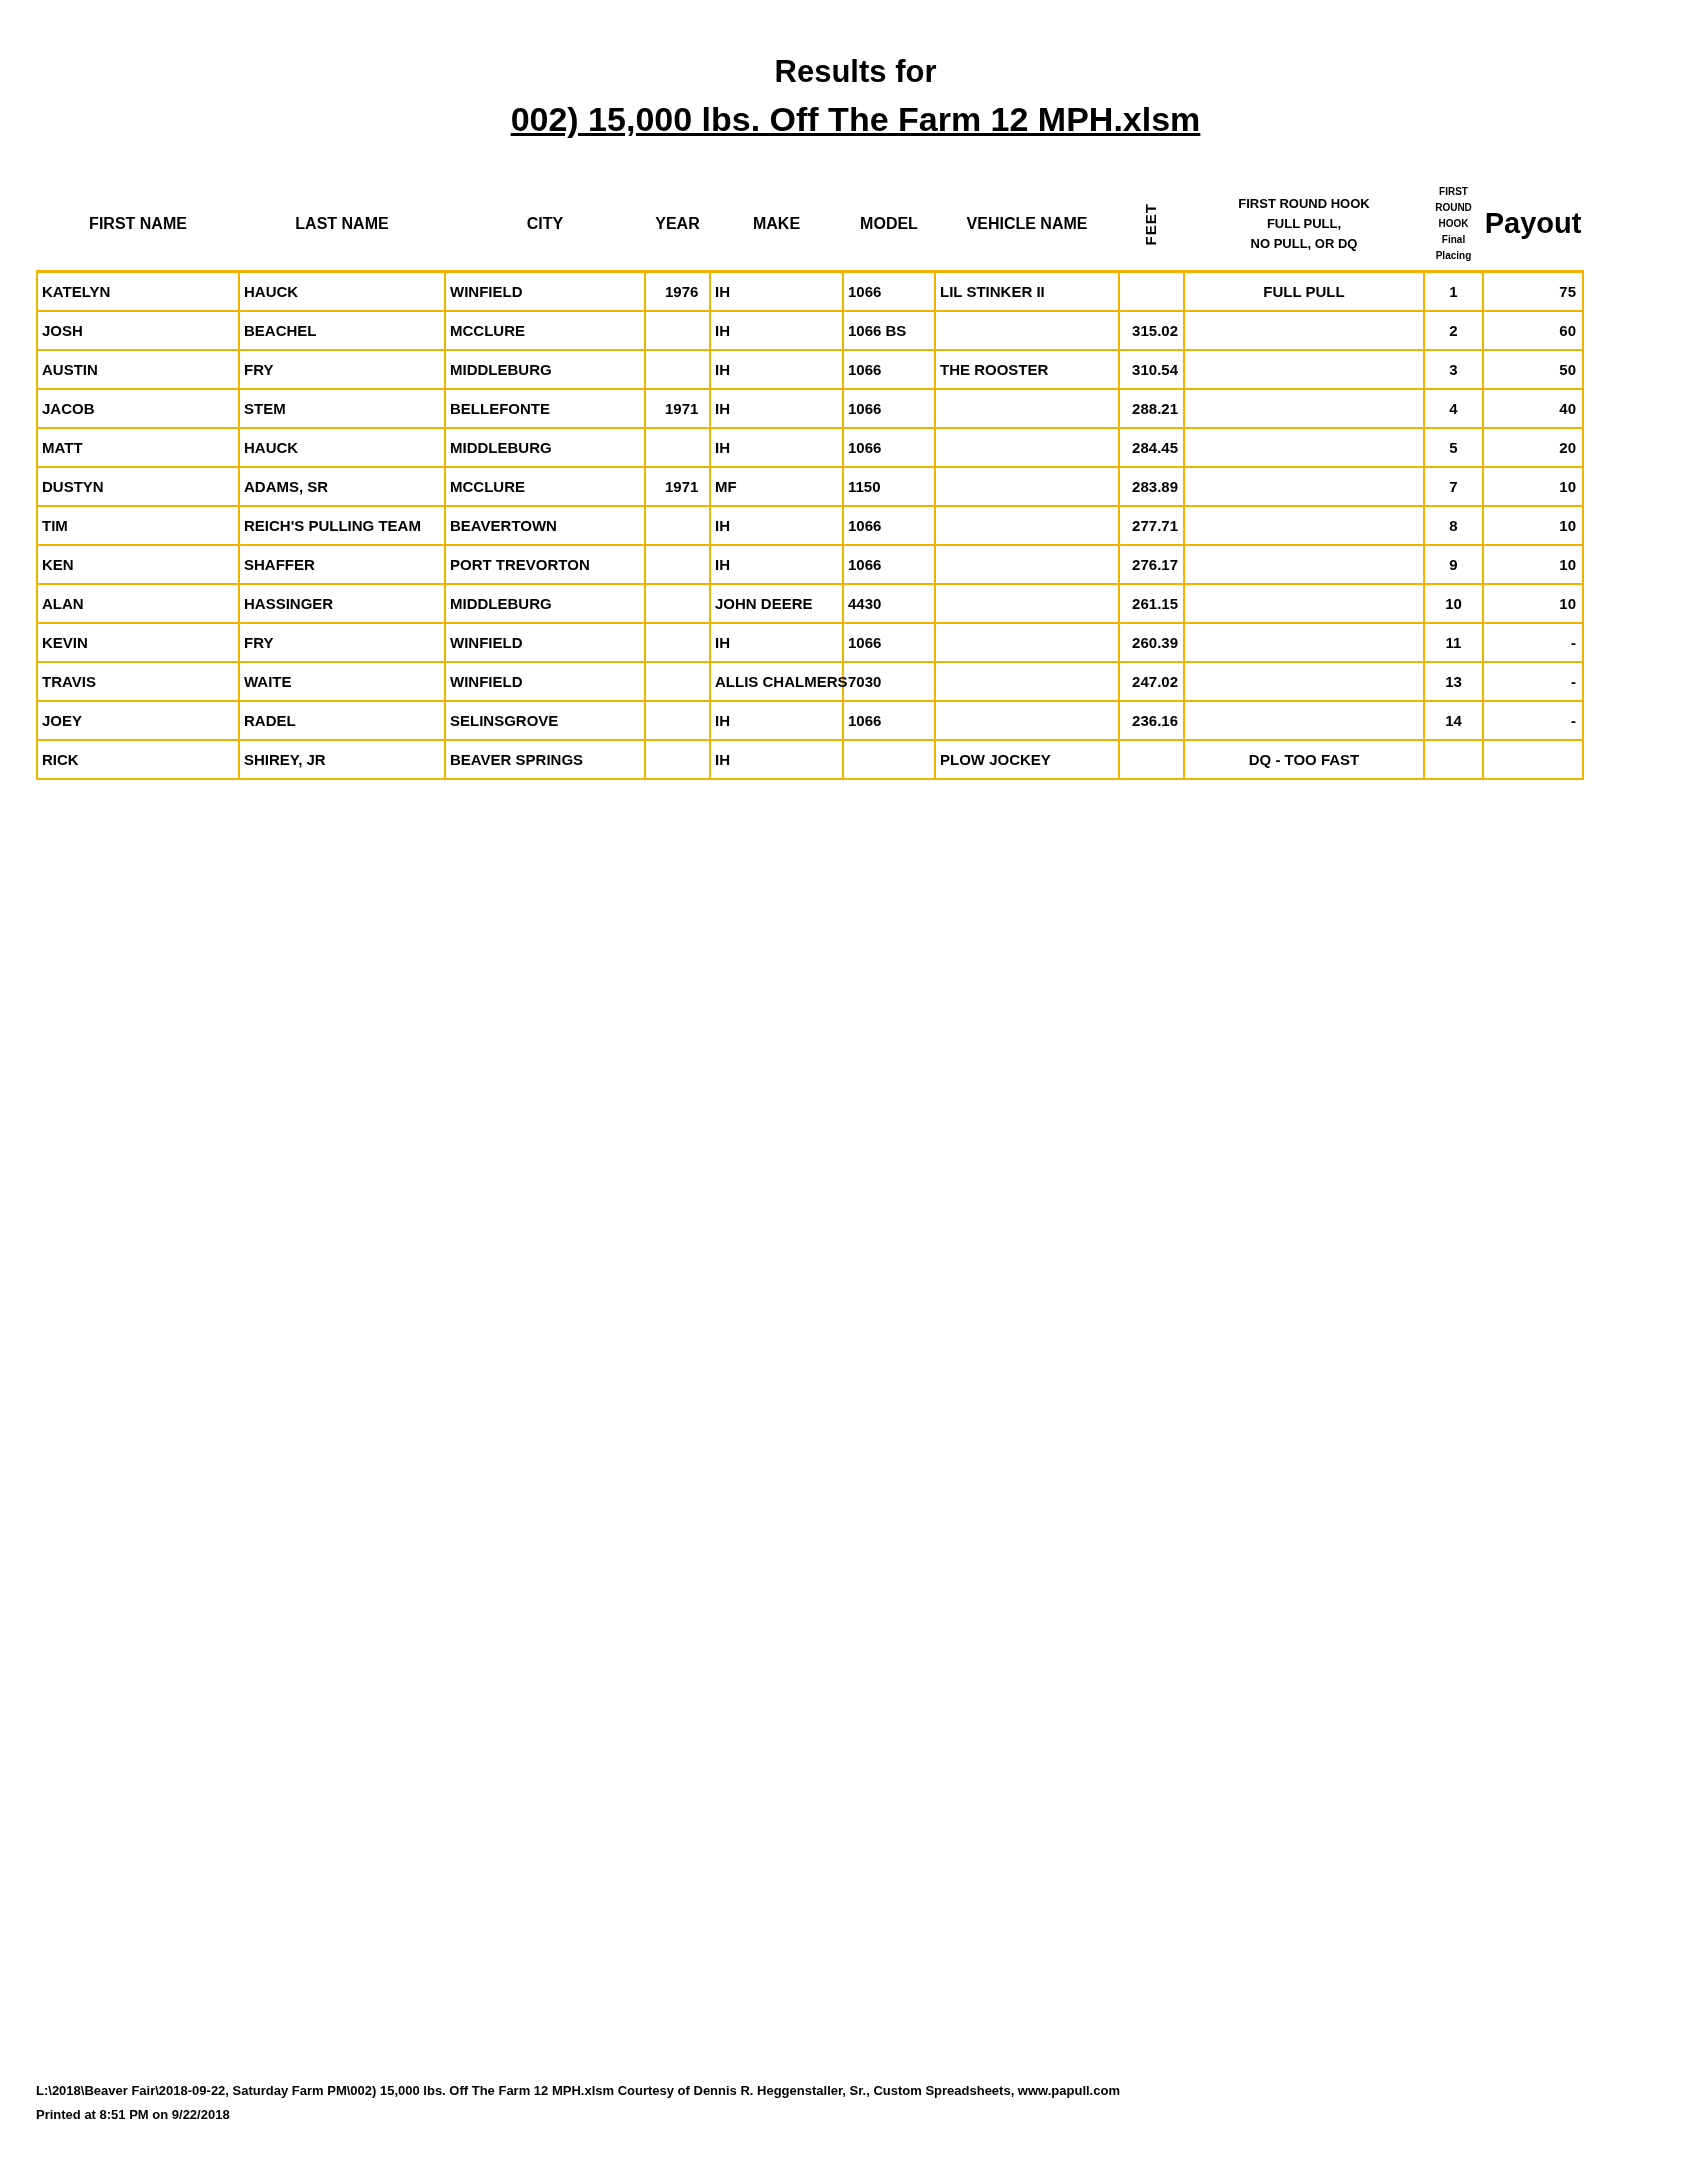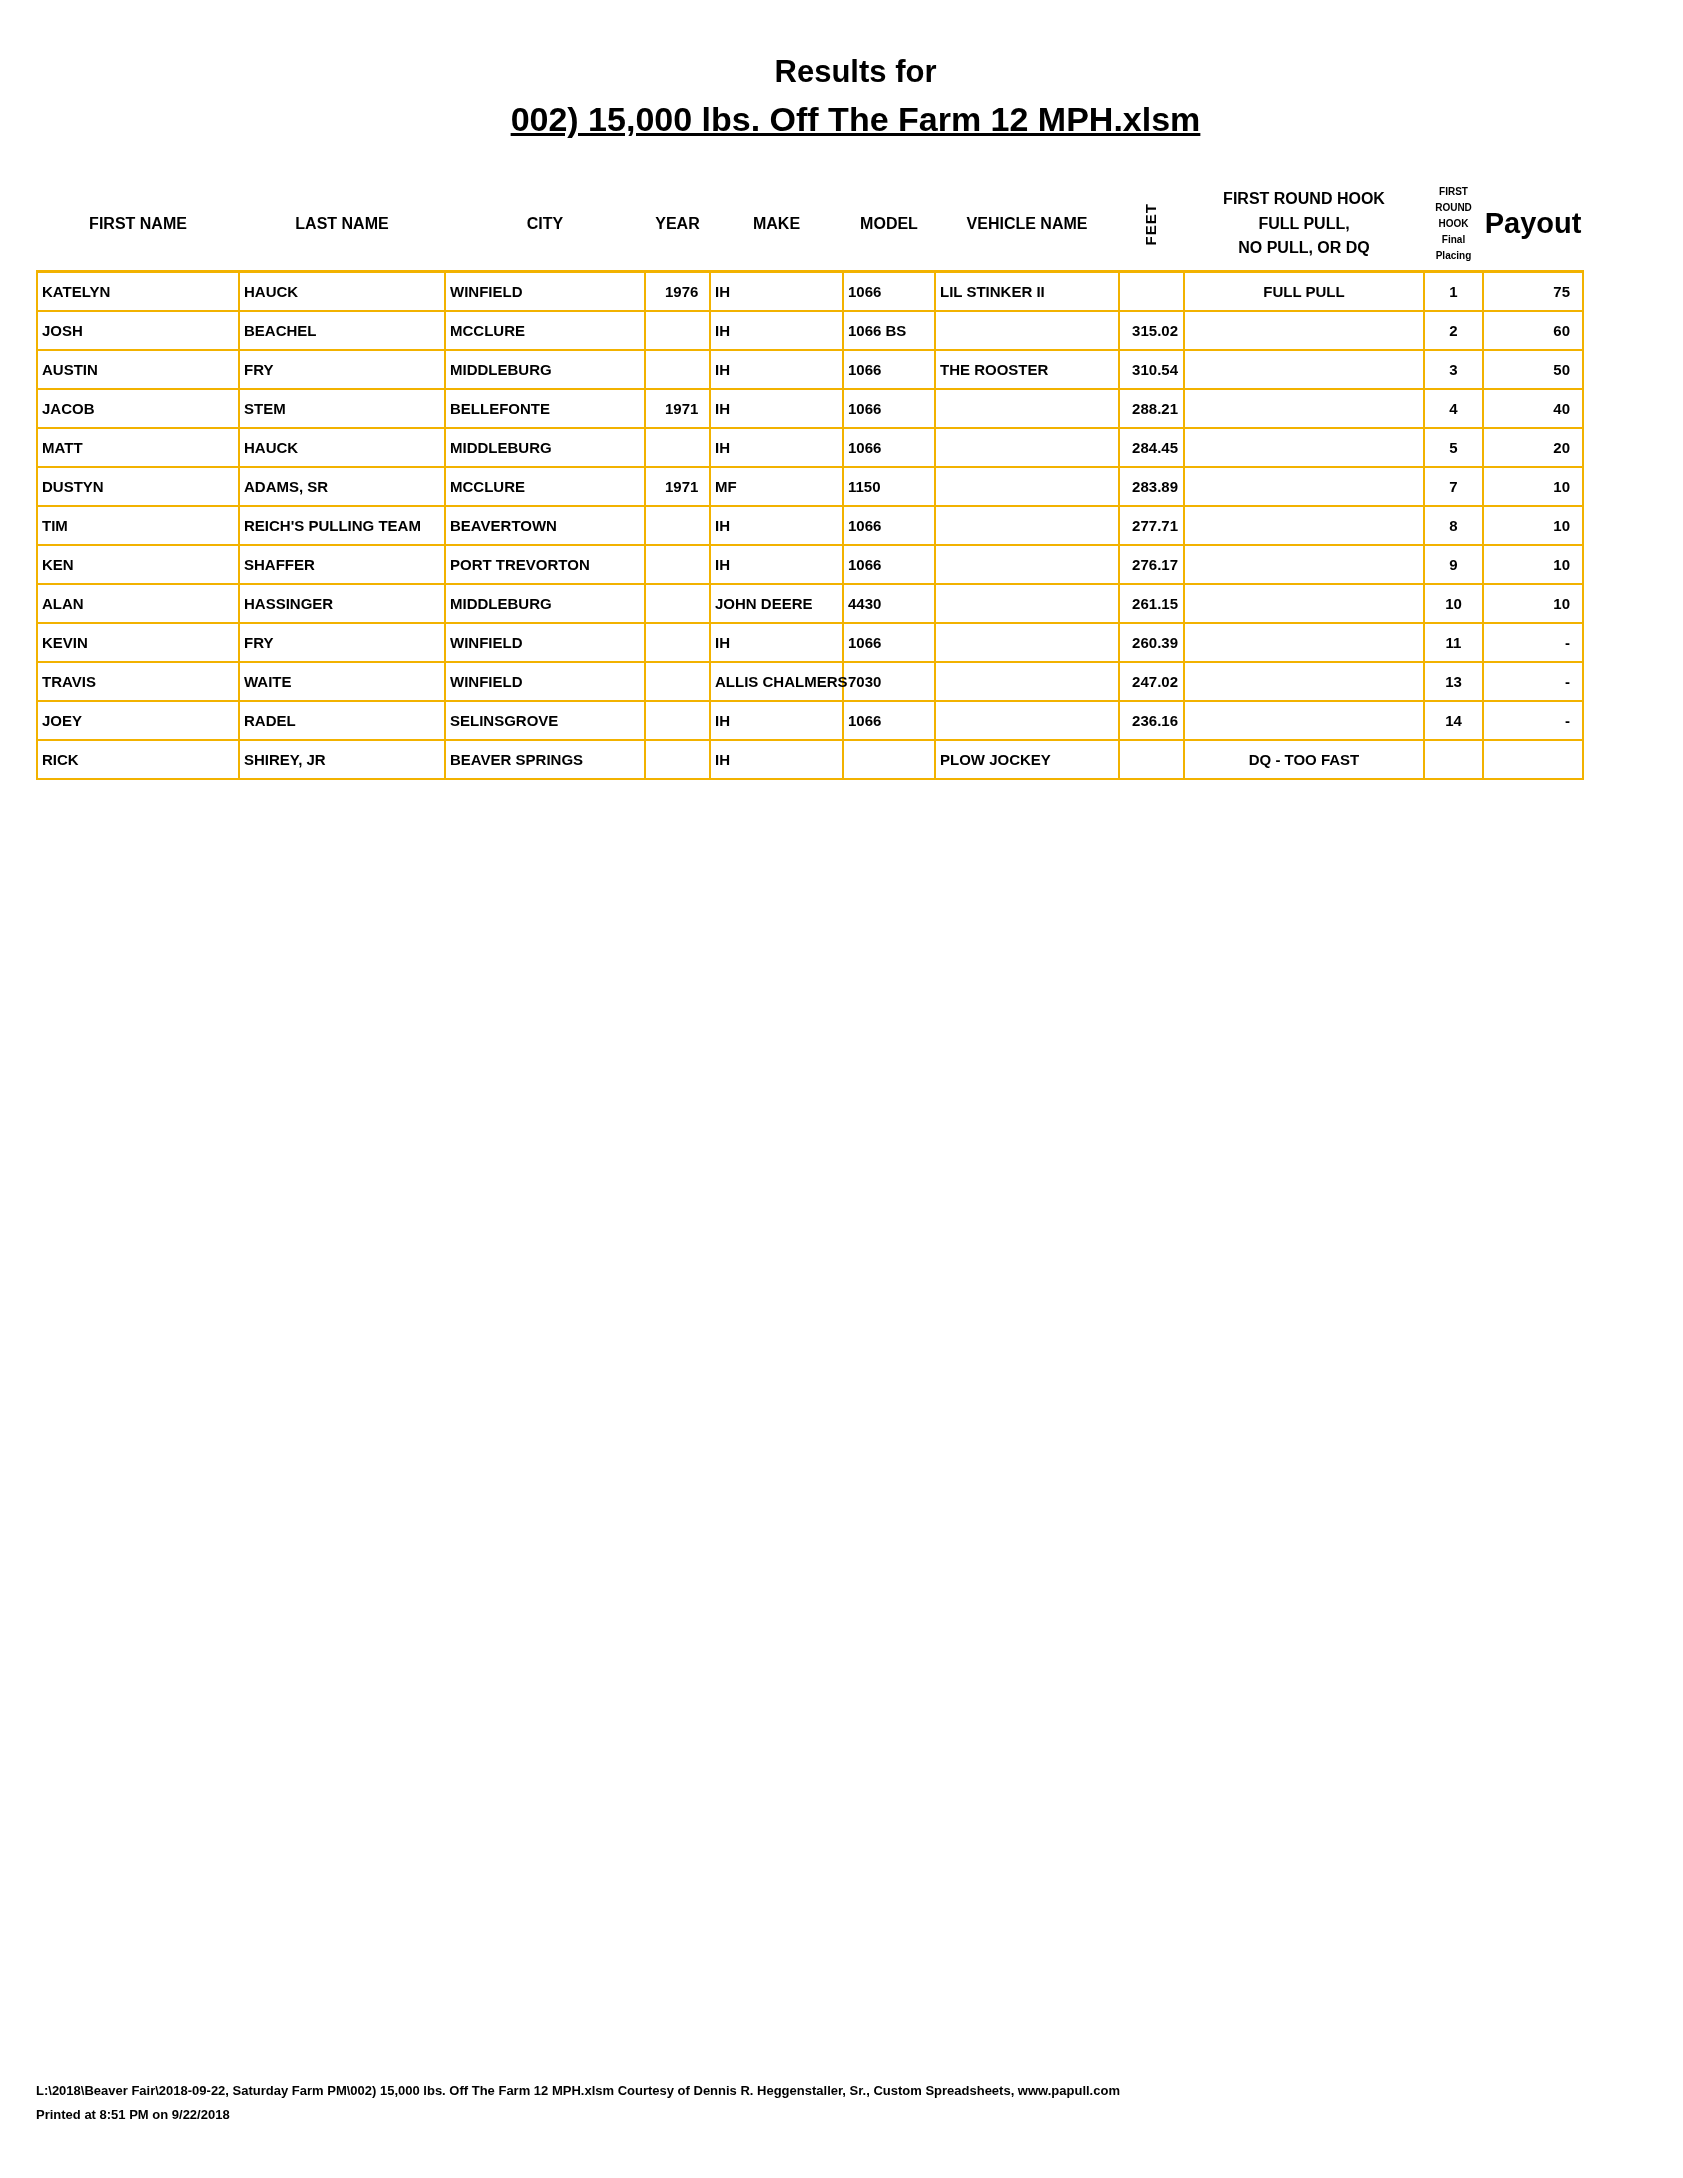--- a/index.html
+++ b/index.html
@@ -48,21 +48,21 @@
   thead th {
     border:none;
     height:79px;
     vertical-align:middle;
     text-align:center;
     font-size:16px;
     padding:0 0 6px 0;
     white-space:pre-line;
     line-height:1.5;
   }
-  thead th.h-hook    { font-size:16px; line-height:1.55; }
+  thead th.h-hook    { font-size:13px; line-height:1.55; }
   thead th.h-placing { font-size:10px; line-height:1.6; }
   thead th.h-payout  { font-size:29px; }
   .vert-label {
     display:inline-block;
     transform:rotate(-90deg);
     font-size:15px;
     letter-spacing:1px;
     white-space:nowrap;
   }
 
@@ -77,21 +77,21 @@
     background:#fff;
   }
   tbody tr:first-child td { border-top-width:3px; }
 
   .col-first_name, .col-last_name, .col-city,
   .col-make, .col-model, .col-vehicle_name { text-align:left; }
   .col-year    { text-align:left; padding-left:19px; }
   .col-feet    { text-align:right; padding-right:5px; }
   .col-hook    { text-align:center; }
   .col-placing { text-align:center; }
-  .col-payout  { text-align:right; padding-right:12px; }
+  .col-payout  { text-align:right; padding-right:6px; }
 
   .footer {
     position:absolute;
     left:36px;
     top:2079px;
     font-size:13px;
     line-height:1.85;
     white-space:nowrap;
   }
 </style>

